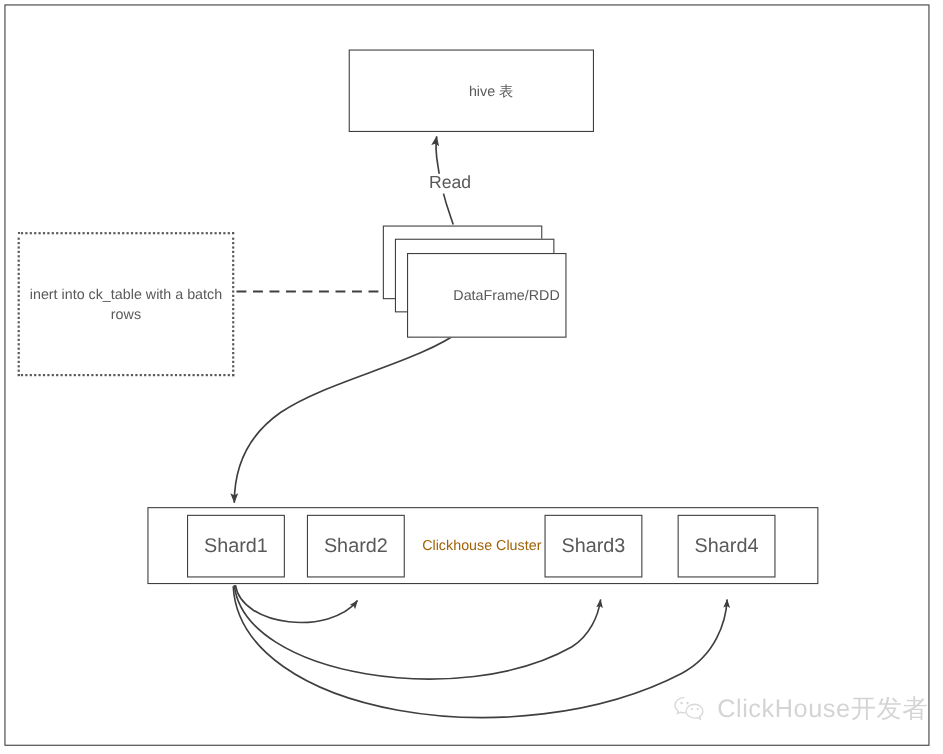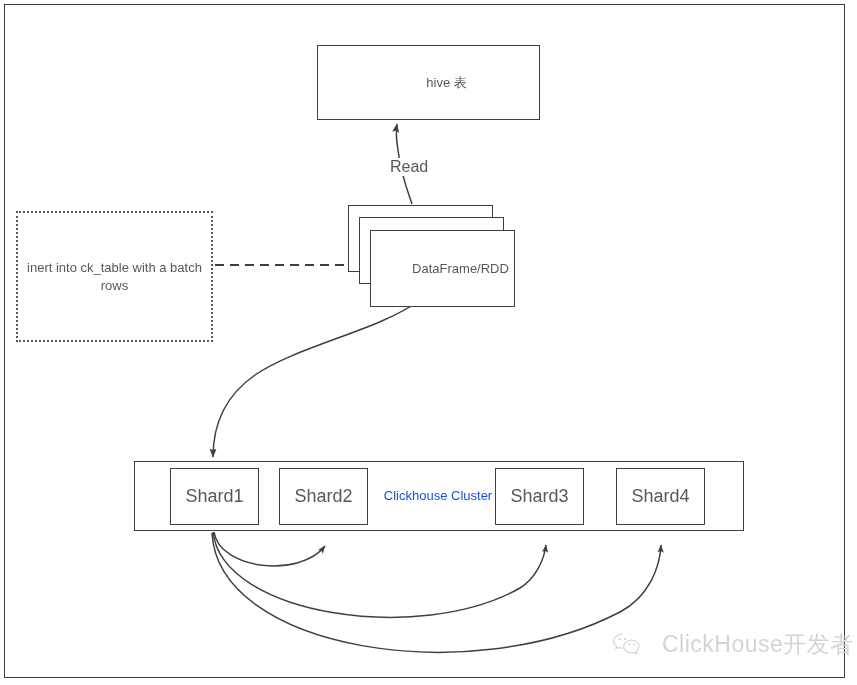--- a/index.html
+++ b/index.html
@@ -117,21 +117,21 @@
   #shard-2 { left: 279px; }
   #shard-3 { left: 495px; }
   #shard-4 { left: 616px; }
 
   #cluster-label {
     position: absolute;
     left: 378px;
     top: 488px;
     width: 120px;
     text-align: center;
-    color: #1d4ed8;
+    color: #a16207;
     font-size: 13px;
     z-index: 6;
   }
   
   .edge-label {
     position: absolute;
     color: #595959;
     font-size: 16px;
     background: #ffffff;
     padding: 0 2px;
@@ -151,21 +151,21 @@
     z-index: 1;
     pointer-events: none;
   }
   
   #watermark {
     position: absolute;
     left: 612px;
     top: 629px;
     display: flex;
     align-items: center;
-    gap: 20px;
+    gap: 10px;
     z-index: 7;
   }
   #watermark .wm-text {
     color: #d4d4d4;
     font-size: 23px;
     letter-spacing: 0.5px;
     white-space: nowrap;
   }
   #wechat-icon { display: block; }
 </style>

